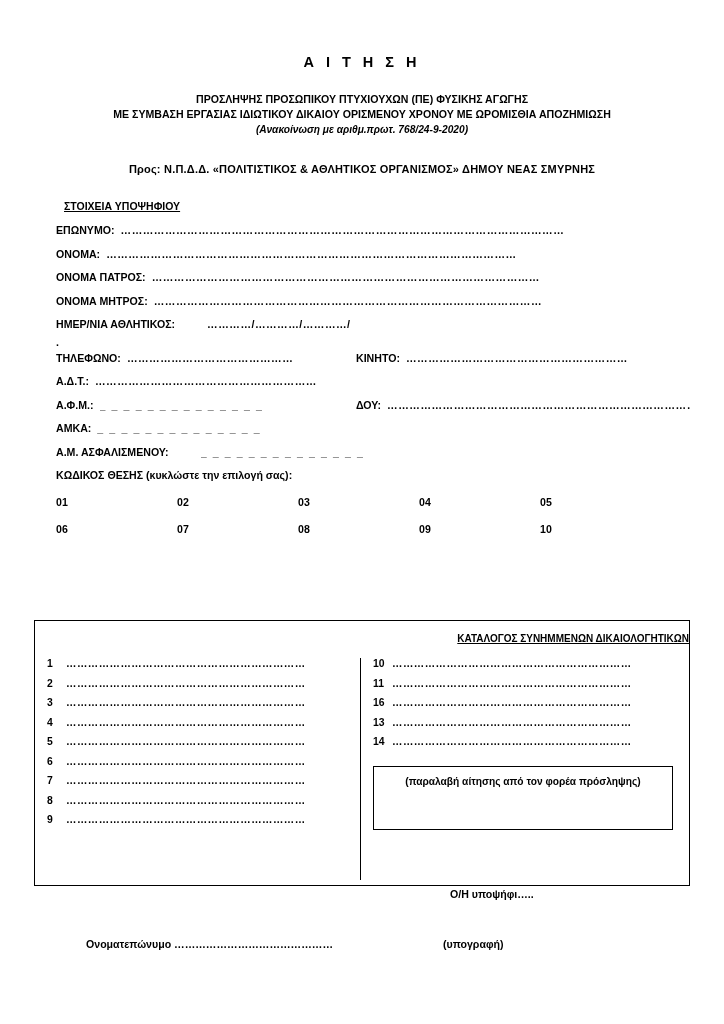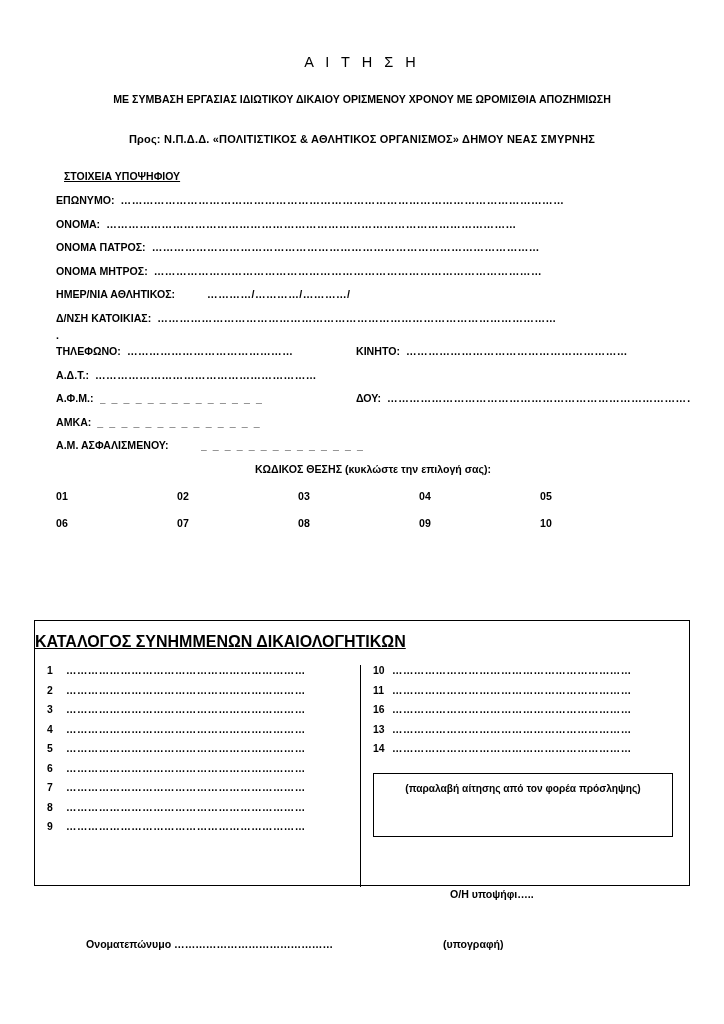--- a/index.html
+++ b/index.html
@@ -17,21 +17,21 @@
   }
   .page {
     width: 724px;
     height: 1024px;
     box-sizing: border-box;
     padding: 40px 34px 20px 34px;
     position: relative;
   }
   .title {
     text-align: center;
-    font-weight: normal;
+    font-weight: bold;
     font-size: 14.5px;
     letter-spacing: 4px;
     margin-top: 14px;
     margin-bottom: 22px;
   }
   .subtitle-block {
     text-align: center;
     font-weight: bold;
     font-size: 10.6px;
     line-height: 15px;
@@ -102,21 +102,20 @@
     margin-left: 22px;
     height: 0px;
     line-height: 8px;
     position: relative;
     top: -4px;
   }
   .kodikos {
     margin-left: 22px;
     font-size: 10.6px;
     font-weight: bold;
-    text-align: center;
   }
   .codes-row {
     display: flex;
     margin-left: 22px;
     font-size: 10.6px;
     font-weight: bold;
     margin-top: 15px;
   }
   .codes-row span {
     width: 121px;
@@ -125,23 +124,23 @@
   .attach-box {
     position: absolute;
     left: 34px;
     top: 620px;
     width: 656px;
     height: 266px;
     border: 1.5px solid #000;
     box-sizing: border-box;
   }
   .attach-title {
-    text-align: left;
-    font-weight: bold;
-    font-size: 16px;
+    text-align: right;
+    font-weight: bold;
+    font-size: 10px;
     text-decoration: underline;
     margin-top: 12px;
   }
   .attach-cols {
     display: flex;
     margin-top: 14px;
     height: 222px;
     box-sizing: border-box;
   }
   .attach-col {
@@ -218,21 +217,23 @@
   }
 </style>
 </head>
 <body>
 
 <div class="page">
 
   <div class="title">Α Ι Τ Η Σ Η</div>
 
   <div class="subtitle-block">
+    <div class="line1">ΠΡΟΣΛΗΨΗΣ ΠΡΟΣΩΠΙΚΟΥ ΠΤΥΧΙΟΥΧΩΝ (ΠΕ) ΦΥΣΙΚΗΣ ΑΓΩΓΗΣ</div>
     <div class="line2">ΜΕ ΣΥΜΒΑΣΗ ΕΡΓΑΣΙΑΣ ΙΔΙΩΤΙΚΟΥ ΔΙΚΑΙΟΥ ΟΡΙΣΜΕΝΟΥ ΧΡΟΝΟΥ ΜΕ ΩΡΟΜΙΣΘΙΑ ΑΠΟΖΗΜΙΩΣΗ</div>
+    <div class="line3">(Ανακοίνωση με αριθμ.πρωτ. 768/24-9-2020)</div>
   </div>
 
   <div class="pros-line">Προς: Ν.Π.Δ.Δ.  «ΠΟΛΙΤΙΣΤΙΚΟΣ &amp; ΑΘΛΗΤΙΚΟΣ ΟΡΓΑΝΙΣΜΟΣ» ΔΗΜΟΥ ΝΕΑΣ ΣΜΥΡΝΗΣ</div>
 
   <div class="section-head">ΣΤΟΙΧΕΙΑ ΥΠΟΨΗΦΙΟΥ</div>
 
   <div class="fields">
 
     <div class="frow">
       <span class="flabel">ΕΠΩΝΥΜΟ:</span>
@@ -253,24 +254,20 @@
       <span class="flabel">ΟΝΟΜΑ ΜΗΤΡΟΣ:</span>
       <span class="fdots">……………………………………………………………………………………………</span>
     </div>
 
     <div class="frow">
       <span class="flabel">ΗΜΕΡ/ΝΙΑ ΑΘΛΗΤΙΚΟΣ:</span>
       <span class="gap"></span>
       <span class="fdots fixed">…………/…………/…………/</span>
     </div>
 
-    <div class="frow">
-      <span class="flabel">Δ/ΝΣΗ ΚΑΤΟΙΚΙΑΣ:</span>
-      <span class="fdots">………………………………………………………………………………………………</span>
-    </div>
   </div>
 
   <div class="dot-prefix">.</div>
 
   <div class="fields" style="margin-top:10px;">
 
     <div class="frow">
       <span class="half-left">
         <span class="flabel">ΤΗΛΕΦΩΝΟ:</span>
         <span class="fdots">………………………………………</span>

